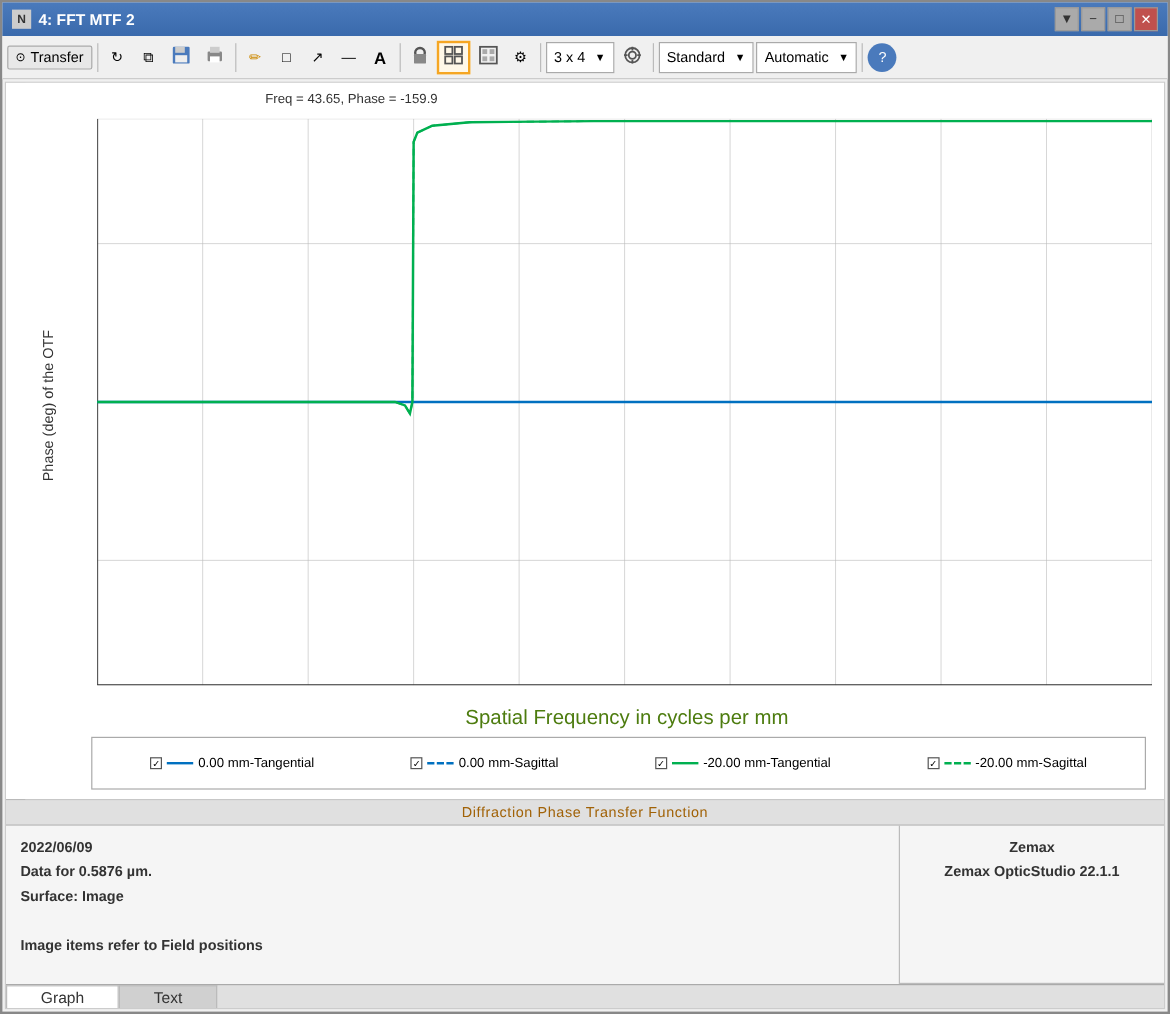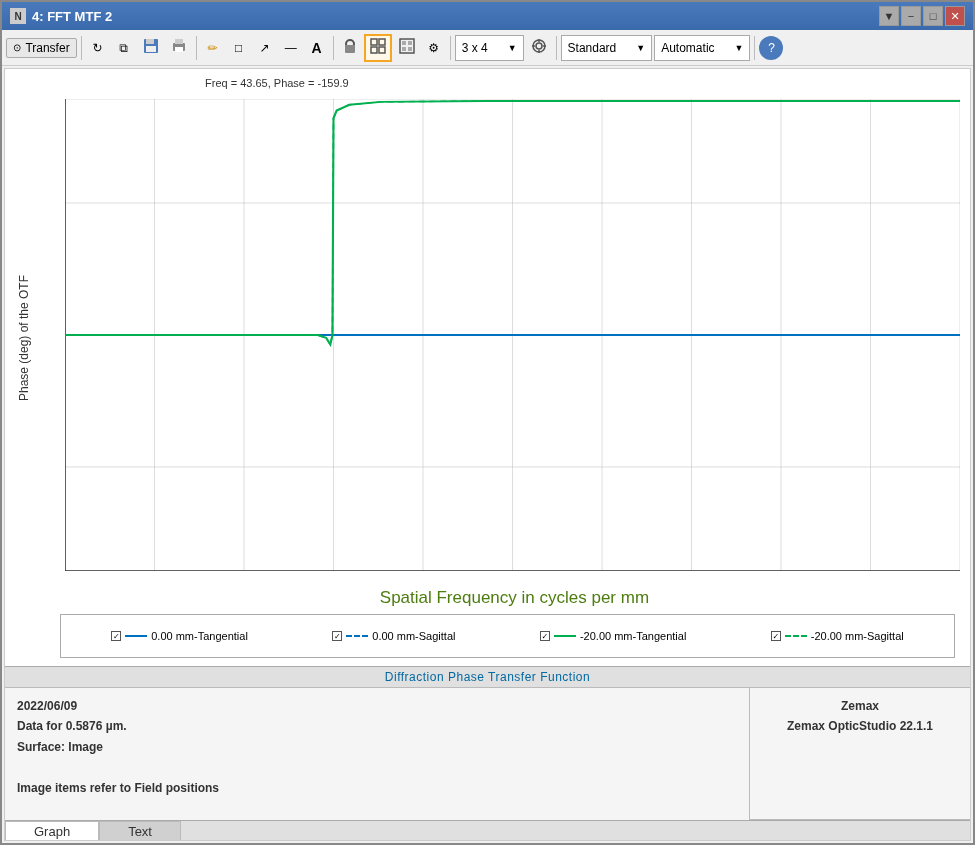--- a/index.html
+++ b/index.html
@@ -13,35 +13,35 @@
     .title-controls { display: flex; gap: 2px; }
     .title-btn { width: 20px; height: 20px; background: #aaa; border: 1px solid #999; display: flex; align-items: center; justify-content: center; font-size: 11px; cursor: pointer; color: #333; }
     .title-btn.close-btn { background: #c0504d; color: white; }
 
     .toolbar { background: #f0f0f0; border-bottom: 1px solid #ccc; height: 36px; display: flex; align-items: center; padding: 2px 4px; gap: 2px; flex-shrink: 0; }
     .toolbar-btn { height: 28px; padding: 2px 4px; border: 1px solid transparent; background: transparent; cursor: pointer; display: flex; align-items: center; justify-content: center; font-size: 12px; min-width: 24px; }
     .toolbar-btn.active { border: 2px solid #f5a623; background: #fff8e8; }
     .toolbar-separator { width: 1px; height: 24px; background: #bbb; margin: 0 2px; }
     .settings-btn { display: flex; align-items: center; gap: 4px; padding: 2px 6px; border: 1px solid #aaa; background: #e8e8e8; cursor: pointer; border-radius: 2px; }
     .settings-chevron { font-size: 10px; }
-    .dropdown-btn { display: flex; align-items: center; gap: 20px; padding: 2px 6px; border: 1px solid #aaa; background: white; cursor: pointer; height: 26px; }
+    .dropdown-btn { display: flex; align-items: center; gap: 8px; padding: 2px 6px; border: 1px solid #aaa; background: white; cursor: pointer; height: 26px; }
     .dropdown-arrow { font-size: 9px; }
 
     .main-content { flex: 1; display: flex; flex-direction: column; overflow: hidden; background: white; margin: 2px; border: 1px solid #ccc; }
 
-    .chart-area { flex: 1; position: relative; background: white; padding: 20px 10px 60px 10px; }
+    .chart-area { flex: 1; position: relative; background: white; padding: 20px 10px 60px 10px; margin-left: 16px; }
 
     .crosshair-label { position: absolute; top: 8px; left: 200px; font-size: 11px; color: #333; }
 
     .legend-area { position: absolute; bottom: 8px; left: 55px; right: 15px; height: 44px; border: 1px solid #aaa; background: white; display: flex; align-items: center; justify-content: space-around; padding: 4px 8px; font-size: 11px; }
     .legend-item { display: flex; align-items: center; gap: 4px; }
     .legend-checkbox { width: 10px; height: 10px; border: 1px solid #555; display: flex; align-items: center; justify-content: center; font-size: 8px; }
 
     .info-section { border-top: 1px solid #aaa; background: #f5f5f5; flex-shrink: 0; }
-    .info-title { background: #e0e0e0; border-bottom: 1px solid #bbb; text-align: center; padding: 3px; font-size: 12px; color: #0369a1; letter-spacing: 0.5px; }
+    .info-title { background: #e0e0e0; border-bottom: 1px solid #bbb; text-align: center; padding: 3px; font-size: 12px; color: #a16207; letter-spacing: 0.5px; }
     .info-body { display: flex; height: 132px; font-weight: bold; }
     .info-left { flex: 1; padding: 8px 12px; font-size: 12px; line-height: 1.7; color: #333; border-right: 1px solid #bbb; }
     .info-right { width: 220px; display: flex; flex-direction: column; }
     .info-right-top { flex: 1; padding: 8px 12px; font-size: 12px; text-align: center; color: #333; border-bottom: 1px solid #bbb; line-height: 1.7; }
     .info-right-bottom { flex: 1; padding: 8px 12px; font-size: 12px; text-align: center; color: #333; line-height: 1.7; }
 
     .tab-bar { display: flex; border-top: 1px solid #aaa; background: #e0e0e0; flex-shrink: 0; height: 20px; }
     .tab { padding: 6px 28px; border: 1px solid #bbb; border-bottom: none; cursor: pointer; font-size: 13px; background: #d0d0d0; color: #333; display: flex; align-items: center; }
     .tab.active { background: white; border-bottom: 1px solid white; margin-bottom: -1px; z-index: 1; }
   </style>

